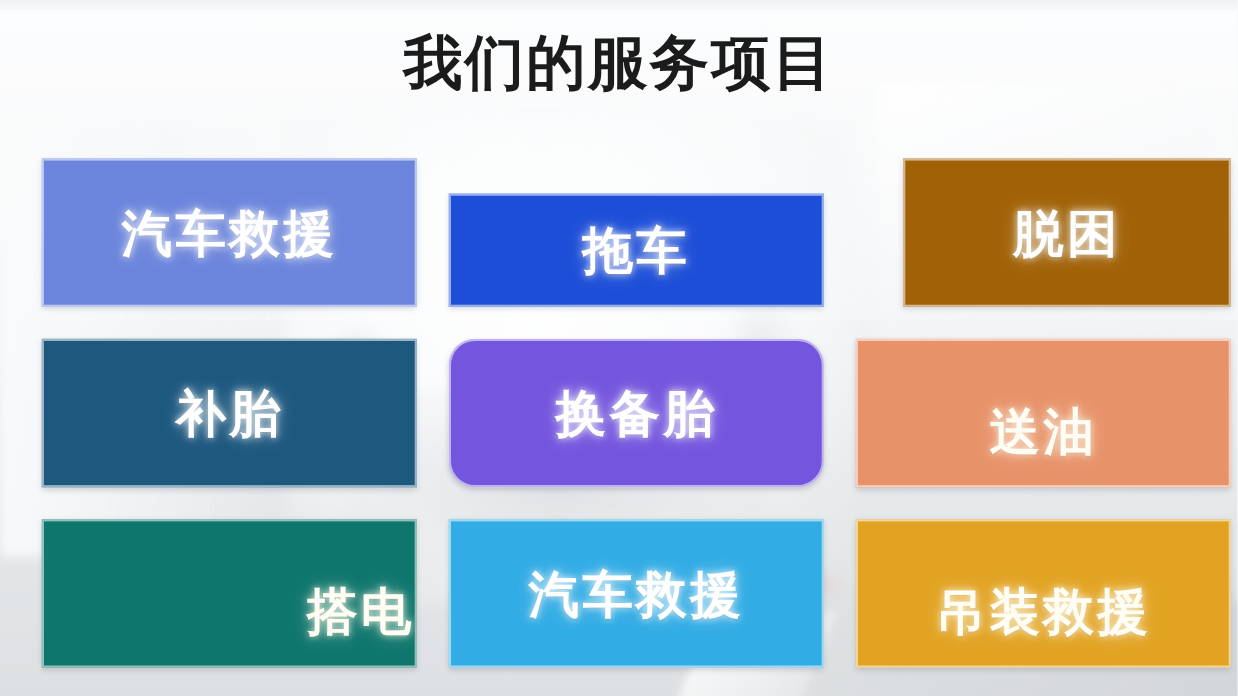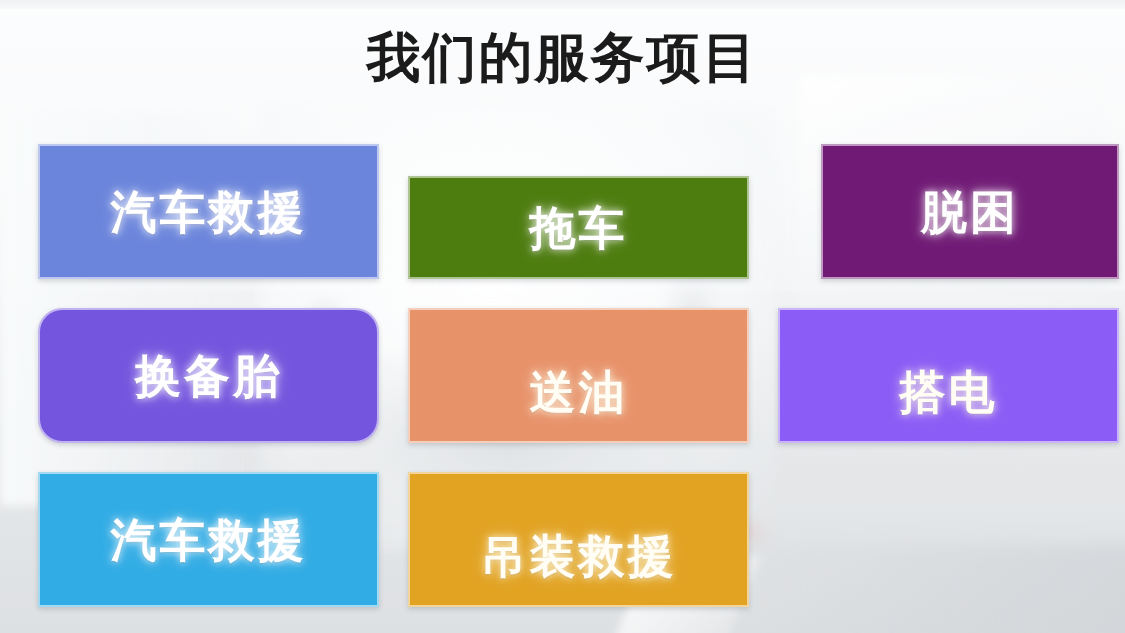--- a/index.html
+++ b/index.html
@@ -193,33 +193,36 @@
     <div class="bd-topband"></div>
   </div>
   <div id="veil"></div>
 
   <div id="title">我们的服务项目</div>
 
   <div id="grid">
       <div class="tile" style="background: rgb(107, 133, 220);">
         <span class="tile-label">汽车救援</span>
       </div>
-      <div class="tile" style="background: #4d7c0f; margin-top: 32px;">
+      <div class="tile" style="background: #1d4ed8; margin-top: 32px;">
         <span class="tile-label">拖车</span>
       </div>
-      <div class="tile" style="background: #701a75; margin-left: 43px;">
+      <div class="tile" style="background: #a16207; margin-left: 43px;">
         <span class="tile-label">脱困</span>
+      </div>
+      <div class="tile" style="background: rgb(29, 88, 127);">
+        <span class="tile-label">补胎</span>
       </div>
       <div class="tile" style="background: rgb(116, 85, 222); border-radius: 24px;">
         <span class="tile-label">换备胎</span>
       </div>
       <div class="tile" style="background: rgb(232, 146, 106);">
         <span class="tile-label warm">送油</span>
       </div>
-      <div class="tile" style="background: #8b5cf6;">
+      <div class="tile" style="background: #0f766e; justify-content: flex-end;">
         <span class="tile-label warm">搭电</span>
       </div>
       <div class="tile" style="background: rgb(49, 172, 229);">
         <span class="tile-label">汽车救援</span>
       </div>
       <div class="tile" style="background: rgb(226, 163, 35);">
         <span class="tile-label warm">吊装救援</span>
       </div>
     </div>
 

